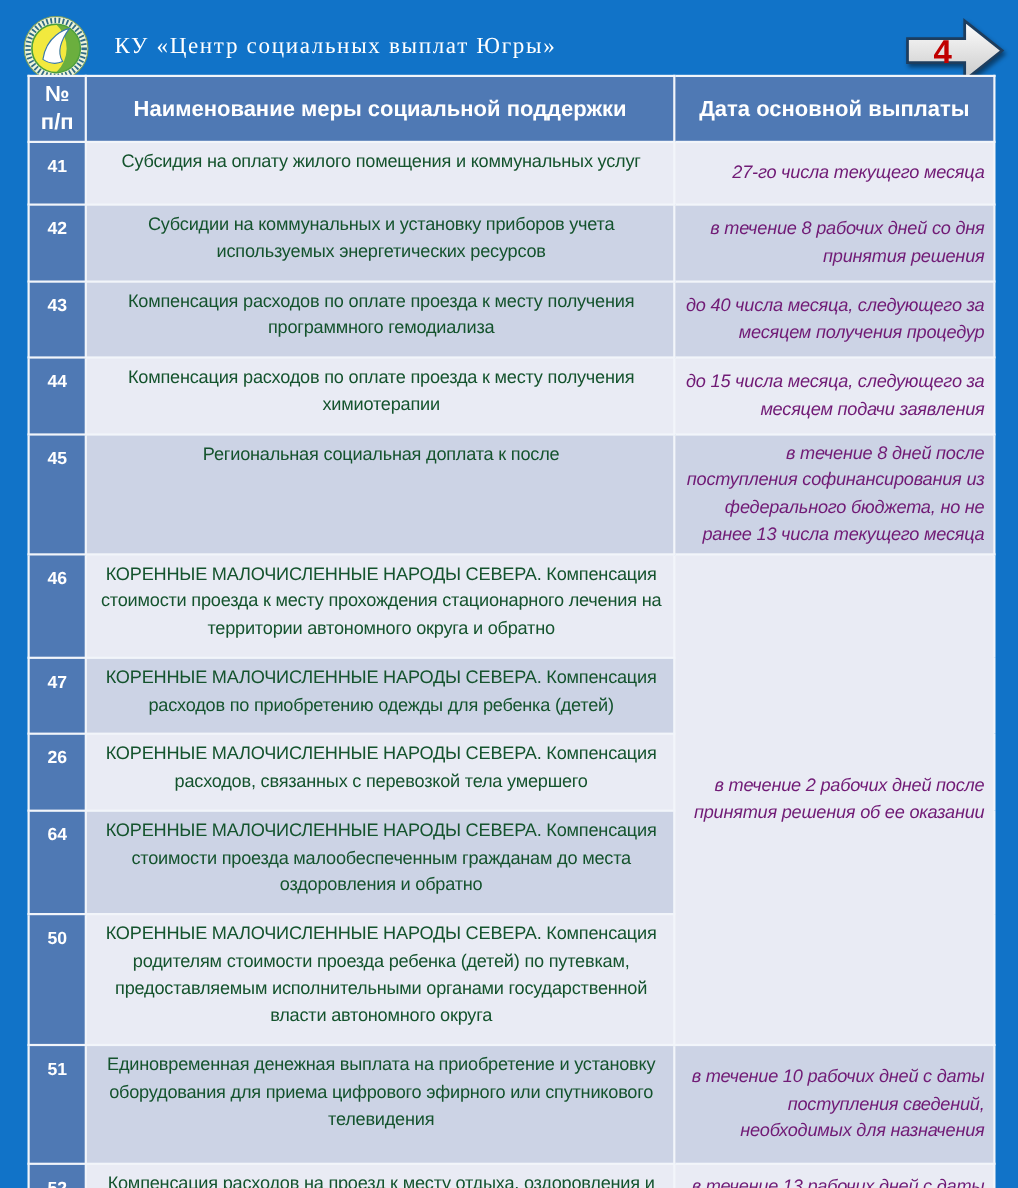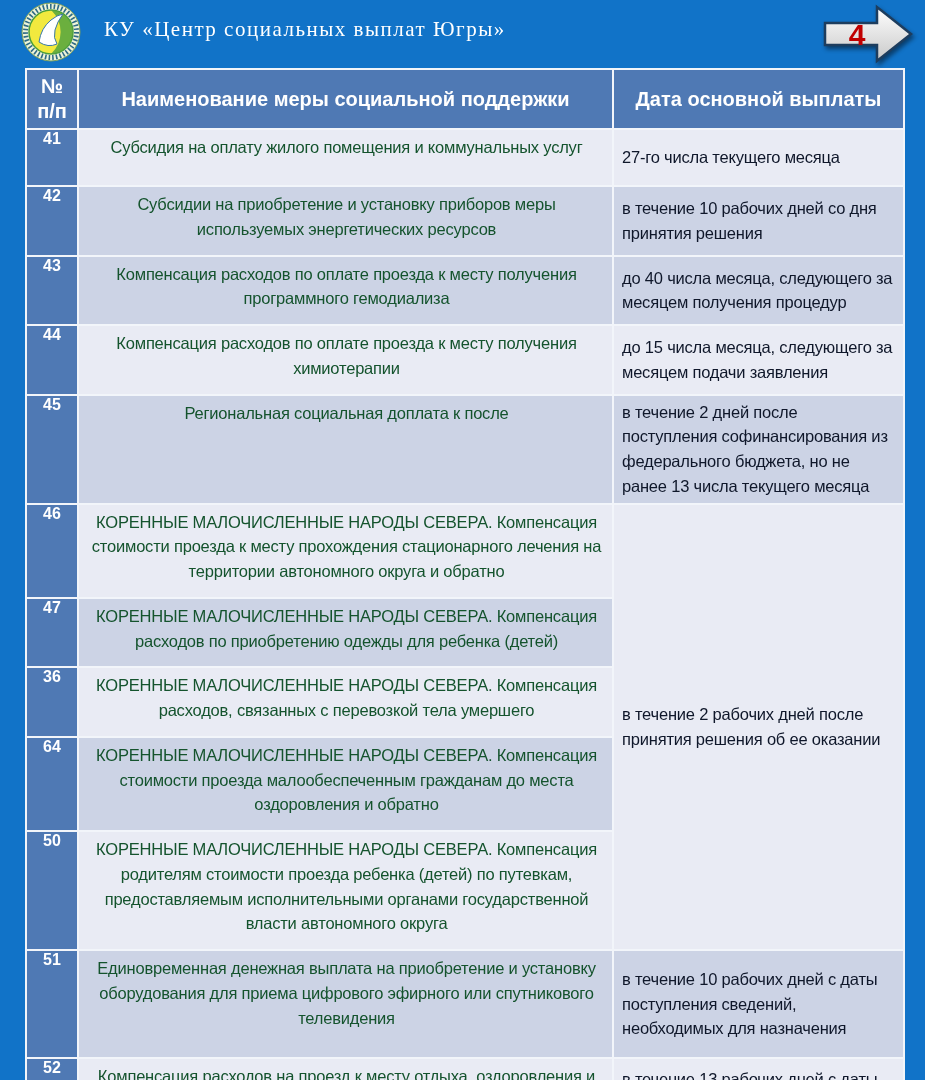--- a/index.html
+++ b/index.html
@@ -4,21 +4,21 @@
 <style>
   html,body { margin:0; padding:0; }
   body {
     width:925px; height:1080px;
     background:#1173c8;
     font-family:"Liberation Sans", sans-serif;
     position:relative; overflow:hidden;
   }
 
   
-  .topbar { position:absolute; top:0; left:0; width:925px; height:66px; }
+  .topbar { position:absolute; top:12px; left:0; width:925px; height:66px; }
   .logo { position:absolute; left:21px; top:2px; width:60px; height:60px; }
   .title {
     position:absolute; left:104px; top:17px;
     color:#ffffff; font-family:"Liberation Serif", serif;
     font-size:21px; letter-spacing:1.5px; white-space:nowrap;
   }
   .arrow-wrap { position:absolute; right:8px; top:2px; width:96px; height:64px; }
   .arrow-wrap svg { filter: drop-shadow(2px 3px 2px rgba(0,0,0,0.45)); }
 
   
@@ -38,33 +38,34 @@
     font-size:20px; font-weight:bold;
     text-align:center; vertical-align:middle;
     padding:4px 6px; line-height:1.25;
   }
   tr.hdr { height:58px; }
 
   td.num {
     background:#4f79b4; color:#ffffff;
     font-weight:bold; font-size:16px;
     text-align:center; vertical-align:top;
-    padding-top:0;
+    padding-top:13px;
   }
   td.name {
     text-align:center; vertical-align:top;
     padding:5px 8px 13px 10px;
     font-size:16.5px; line-height:1.5; color:#14532d;
     letter-spacing:-0.2px;
   }
   td.date {
-    text-align:left; vertical-align:middle;
+    text-align:right; vertical-align:middle;
     padding:4px 8px;
-    font-size:16.5px; line-height:1.5; color:#0f172a;
+    font-size:16.5px; line-height:1.5; color:#701a75;
     letter-spacing:-0.2px;
+    font-style:italic;
   }
   tr.light td.band { background:#e9ebf4; }
   tr.dark  td.band { background:#ccd3e5; }
   td.merged { background:#e9ebf4; }
 
   tr.r41{height:57px} tr.r42{height:57px} tr.r43{height:56px} tr.r44{height:57px}
   tr.r45{height:100px} tr.r46{height:75px} tr.r47{height:55px} tr.r48{height:57px}
   tr.r49{height:89px} tr.r50{height:93px} tr.r51{height:108px} tr.r52{height:92px}
 </style>
 </head>
@@ -108,49 +109,49 @@
     <th>Дата основной выплаты</th>
   </tr>
 
   <tr class="r41 light">
     <td class="num">41</td>
     <td class="name band">Субсидия на оплату жилого помещения и коммунальных услуг</td>
     <td class="date band">27-го числа текущего месяца</td>
   </tr>
   <tr class="r42 dark">
     <td class="num">42</td>
-    <td class="name band">Субсидии на приобретение и установку приборов меры используемых энергетических ресурсов</td>
-    <td class="date band">в течение 10 рабочих дней со дня принятия решения</td>
+    <td class="name band">Субсидии на коммунальных и установку приборов учета используемых энергетических ресурсов</td>
+    <td class="date band">в течение 8 рабочих дней со дня принятия решения</td>
   </tr>
   <tr class="r43 dark">
     <td class="num">43</td>
     <td class="name band">Компенсация расходов по оплате проезда к месту получения программного гемодиализа</td>
     <td class="date band">до 40 числа месяца, следующего за месяцем получения процедур</td>
   </tr>
   <tr class="r44 light">
     <td class="num">44</td>
     <td class="name band">Компенсация расходов по оплате проезда к месту получения химиотерапии</td>
     <td class="date band">до 15 числа месяца, следующего за месяцем подачи заявления</td>
   </tr>
   <tr class="r45 dark">
     <td class="num">45</td>
     <td class="name band">Региональная социальная доплата к после</td>
-    <td class="date band">в течение 2 дней после поступления софинансирования из федерального бюджета, но не ранее 13 числа текущего месяца</td>
+    <td class="date band">в течение 8 дней после поступления софинансирования из федерального бюджета, но не ранее 13 числа текущего месяца</td>
   </tr>
   <tr class="r46 light">
     <td class="num">46</td>
     <td class="name band">КОРЕННЫЕ МАЛОЧИСЛЕННЫЕ НАРОДЫ СЕВЕРА. Компенсация стоимости проезда к месту прохождения стационарного лечения на территории автономного округа и обратно</td>
     <td class="date merged" rowspan="5">в течение 2 рабочих дней после принятия решения об ее оказании</td>
   </tr>
   <tr class="r47 dark">
     <td class="num">47</td>
     <td class="name band">КОРЕННЫЕ МАЛОЧИСЛЕННЫЕ НАРОДЫ СЕВЕРА. Компенсация расходов по приобретению одежды для ребенка (детей)</td>
   </tr>
   <tr class="r48 light">
-    <td class="num">36</td>
+    <td class="num">26</td>
     <td class="name band">КОРЕННЫЕ МАЛОЧИСЛЕННЫЕ НАРОДЫ СЕВЕРА. Компенсация расходов, связанных с перевозкой тела умершего</td>
   </tr>
   <tr class="r49 dark">
     <td class="num">64</td>
     <td class="name band">КОРЕННЫЕ МАЛОЧИСЛЕННЫЕ НАРОДЫ СЕВЕРА. Компенсация стоимости проезда малообеспеченным гражданам до места оздоровления и обратно</td>
   </tr>
   <tr class="r50 light">
     <td class="num">50</td>
     <td class="name band">КОРЕННЫЕ МАЛОЧИСЛЕННЫЕ НАРОДЫ СЕВЕРА. Компенсация родителям стоимости проезда ребенка (детей) по путевкам, предоставляемым исполнительными органами государственной власти автономного округа</td>
   </tr>

